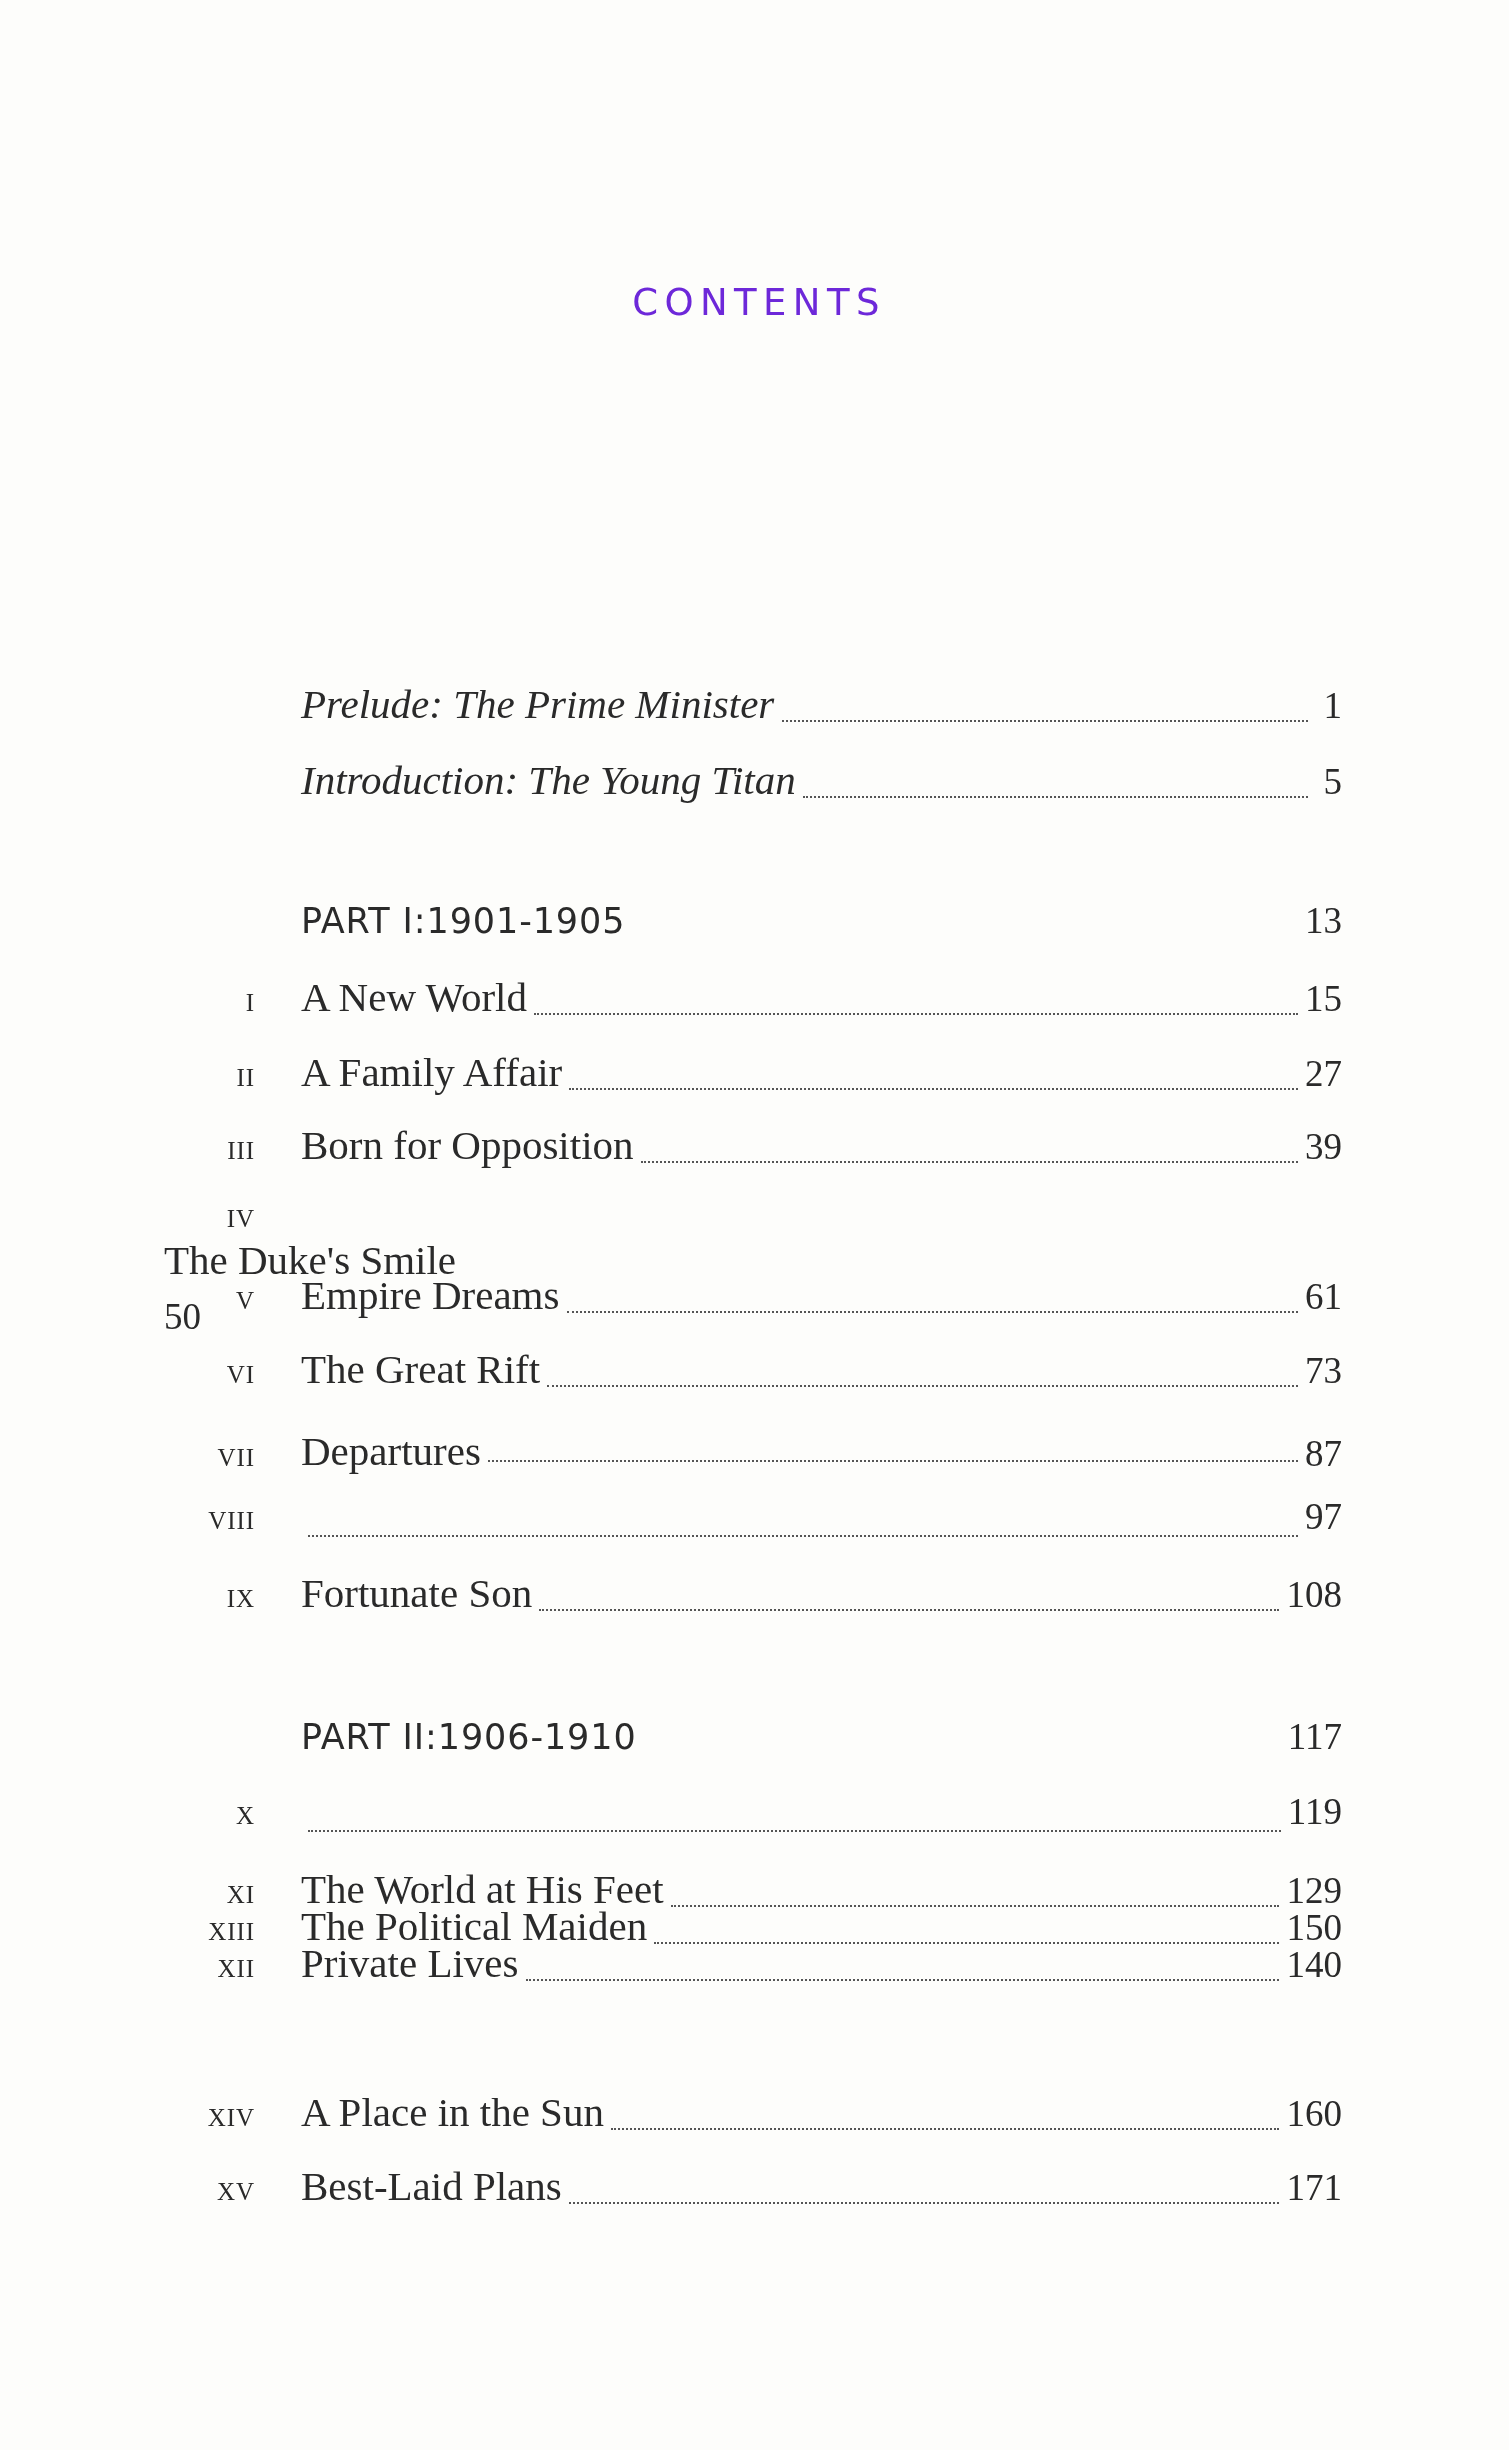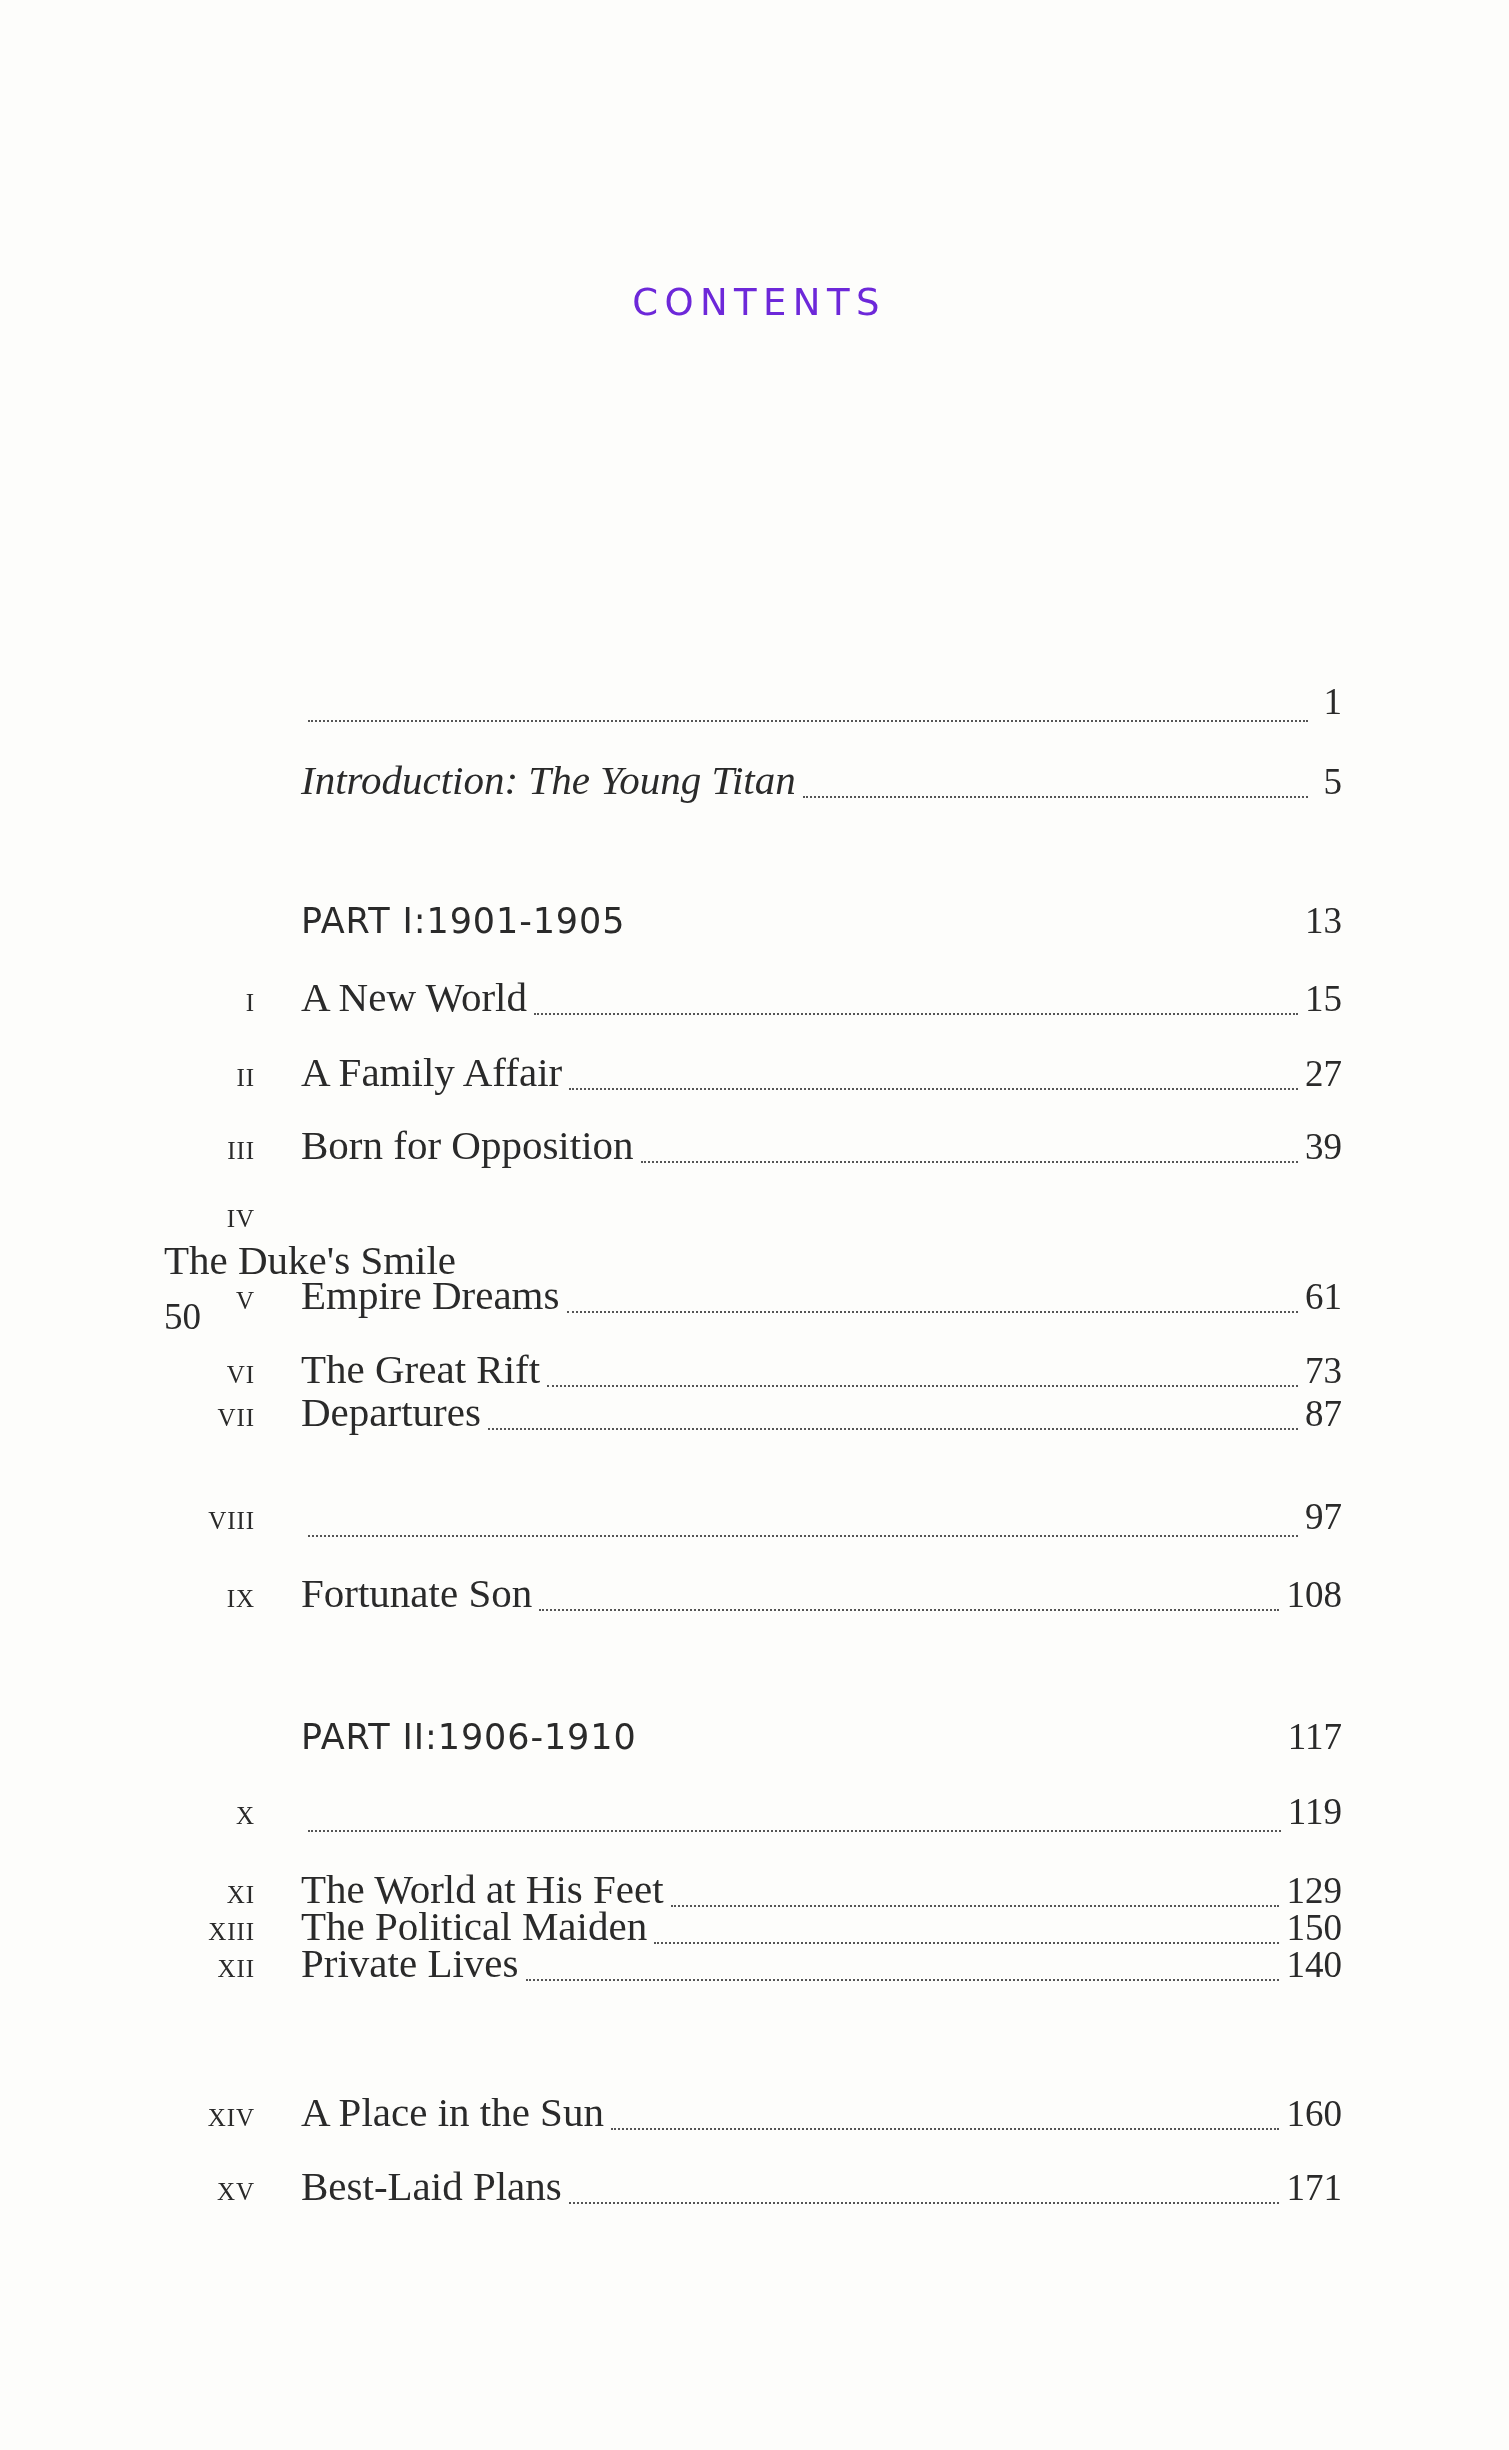--- a/index.html
+++ b/index.html
@@ -17,20 +17,21 @@
   .part .spacer{flex:1;}
 </style>
 </head>
 <body>
 
 <div class="heading">CONTENTS</div>
 
 <div id="toc">
     <div class="row" style="top: 680px;">
       <span class="roman"></span>
+      <span class="title italic">Prelude: The Prime Minister</span>
       <span class="leader"></span>
       <span class="page">1</span>
     </div>
     <div class="row" style="top: 756px;">
       <span class="roman"></span>
       <span class="title italic">Introduction: The Young Titan</span>
       <span class="leader"></span>
       <span class="page">5</span>
     </div>
     <div class="row part" style="top: 899px;">
@@ -68,21 +69,21 @@
       <span class="title">Empire Dreams</span>
       <span class="leader"></span>
       <span class="page">61</span>
     </div>
     <div class="row" style="top: 1345px;">
       <span class="roman">vi</span>
       <span class="title">The Great Rift</span>
       <span class="leader"></span>
       <span class="page">73</span>
     </div>
-    <div class="row" style="top: 1388px;">
+    <div class="row" style="top: 1420px; align-items: flex-end;">
       <span class="roman">vii</span>
       <span class="title">Departures</span>
       <span class="leader"></span>
       <span class="page">87</span>
     </div>
     <div class="row" style="top: 1495px;">
       <span class="roman">viii</span>
       <span class="leader"></span>
       <span class="page">97</span>
     </div>

